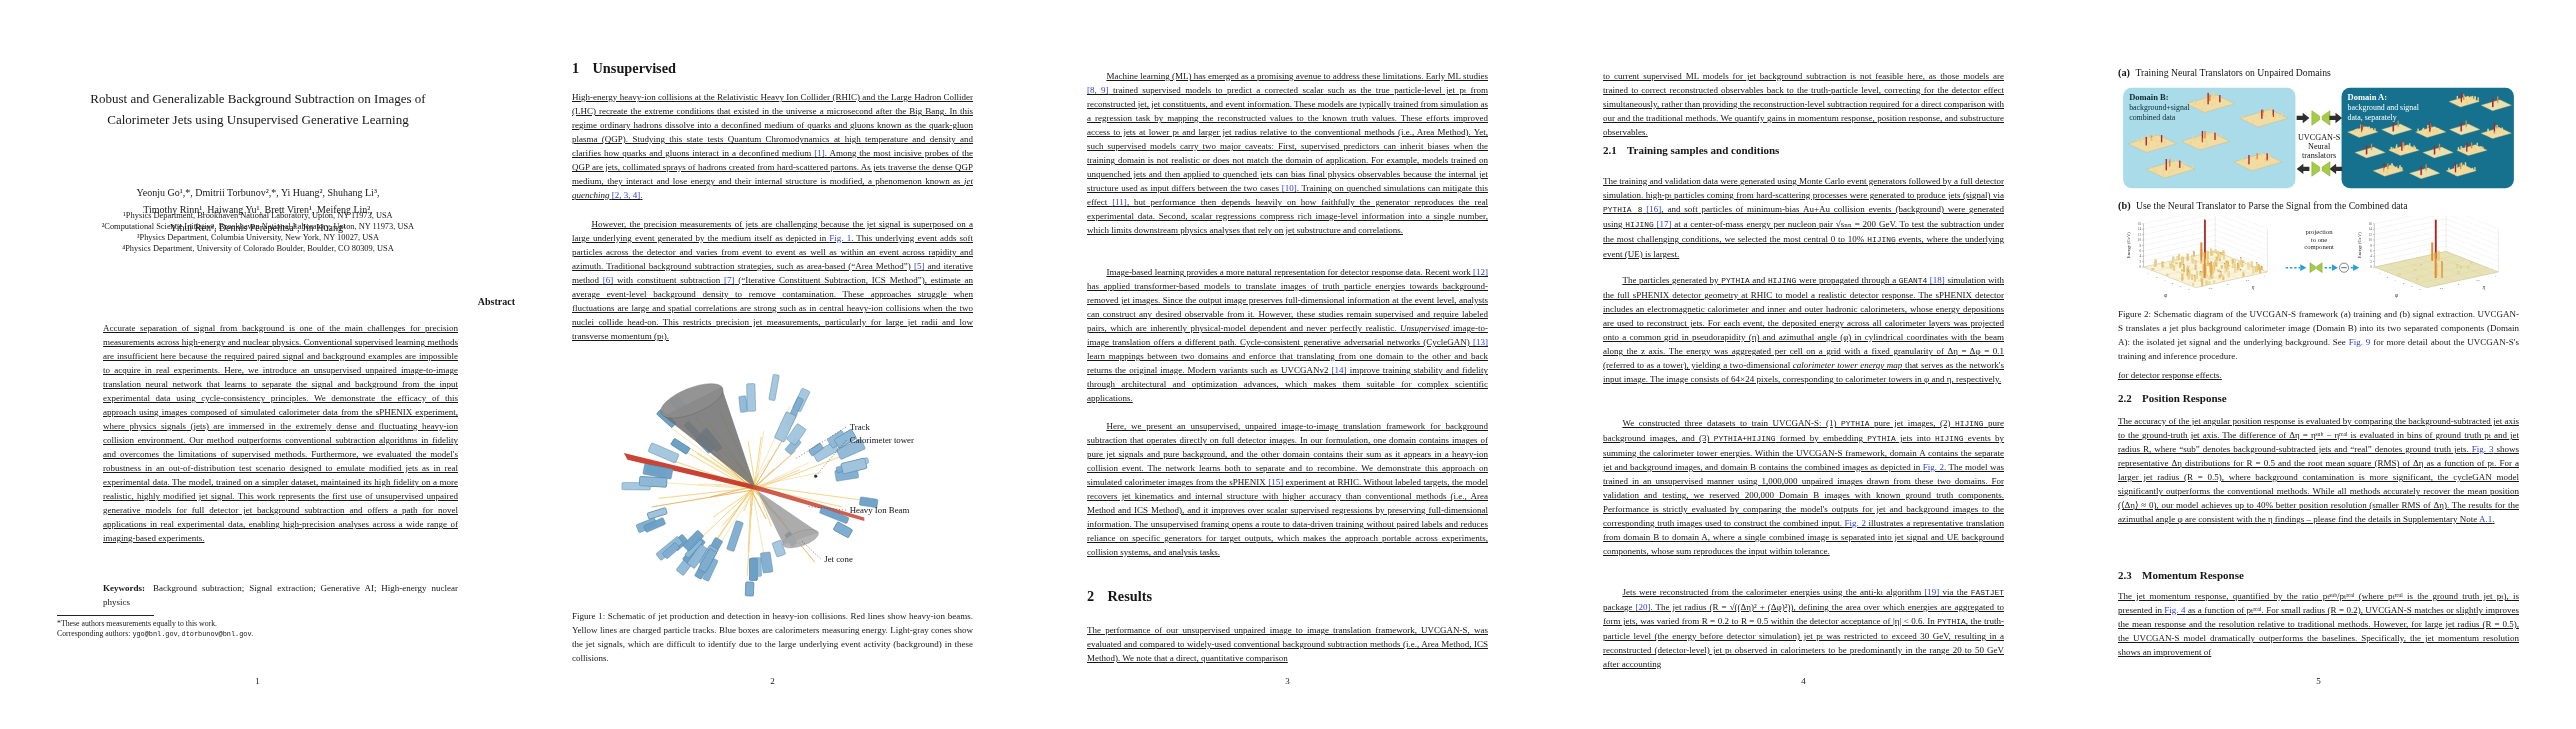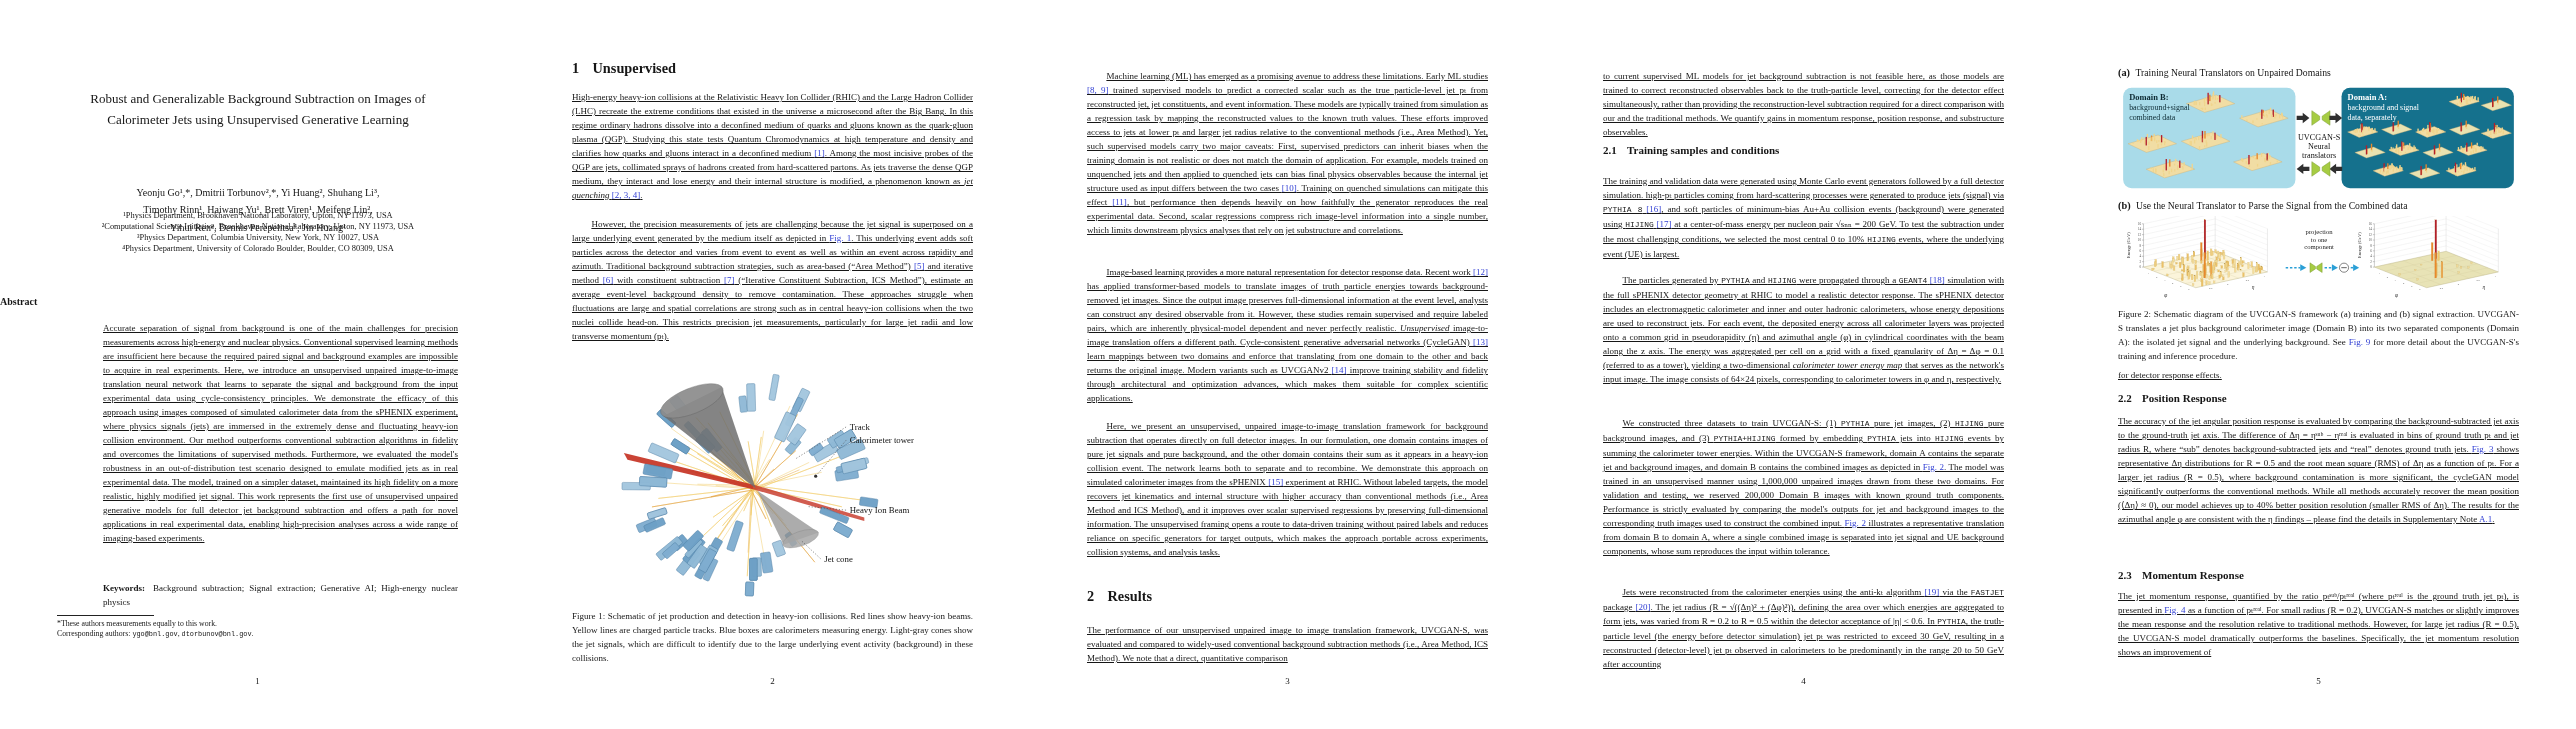--- a/index.html
+++ b/index.html
@@ -15,21 +15,21 @@
   .caption{font-size:9px;line-height:14px;text-align:justify;margin:0;}
   .sec{font-weight:700;font-size:14.3px;margin:0;}
   .sec .num{margin-right:13.4px;}
   .ssec{font-weight:700;font-size:11px;margin:0;}
   .ssec .num{margin-right:10.3px;}
   .pageno{position:absolute;left:0;top:676px;width:515px;text-align:center;font-size:9px;}
   
   .title{position:absolute;top:89px;left:27px;width:462px;text-align:center;font-weight:400;font-size:13px;line-height:20.7px;margin:0;}
   .authors{position:absolute;top:168px;left:27px;width:462px;text-align:center;font-size:10px;line-height:17.3px;margin-top:16px;}
   .affils{position:absolute;top:210px;left:27px;width:462px;text-align:center;font-size:8.4px;line-height:11px;}
-  .abs-head{position:absolute;top:296px;left:0;width:515px;text-align:left;font-weight:700;font-size:10px;}
+  .abs-head{position:absolute;top:296px;left:0;width:515px;text-align:right;font-weight:700;font-size:10px;}
   .abs{position:absolute;top:321px;left:103px;width:355px;}
   .keywords{position:absolute;top:581px;left:103px;width:355px;font-size:9px;line-height:14px;text-align:justify;margin:0;}
   .keywords b{margin-right:8px;}
   .fnrule{position:absolute;left:57px;top:615px;width:97px;border-top:0.7px solid #222;height:0;}
   .fn{position:absolute;left:57px;width:401px;font-size:7.8px;line-height:10.3px;margin:0;}
   .tt{font-family:"Liberation Mono","DejaVu Sans Mono",monospace;font-size:0.88em;}
   .blu{color:#3341d4;}
   .em{font-style:italic;}
   .fig-title{font-size:9.7px;margin:0;}
   .fig-title b{margin-right:5.5px;font-size:10.3px;}

